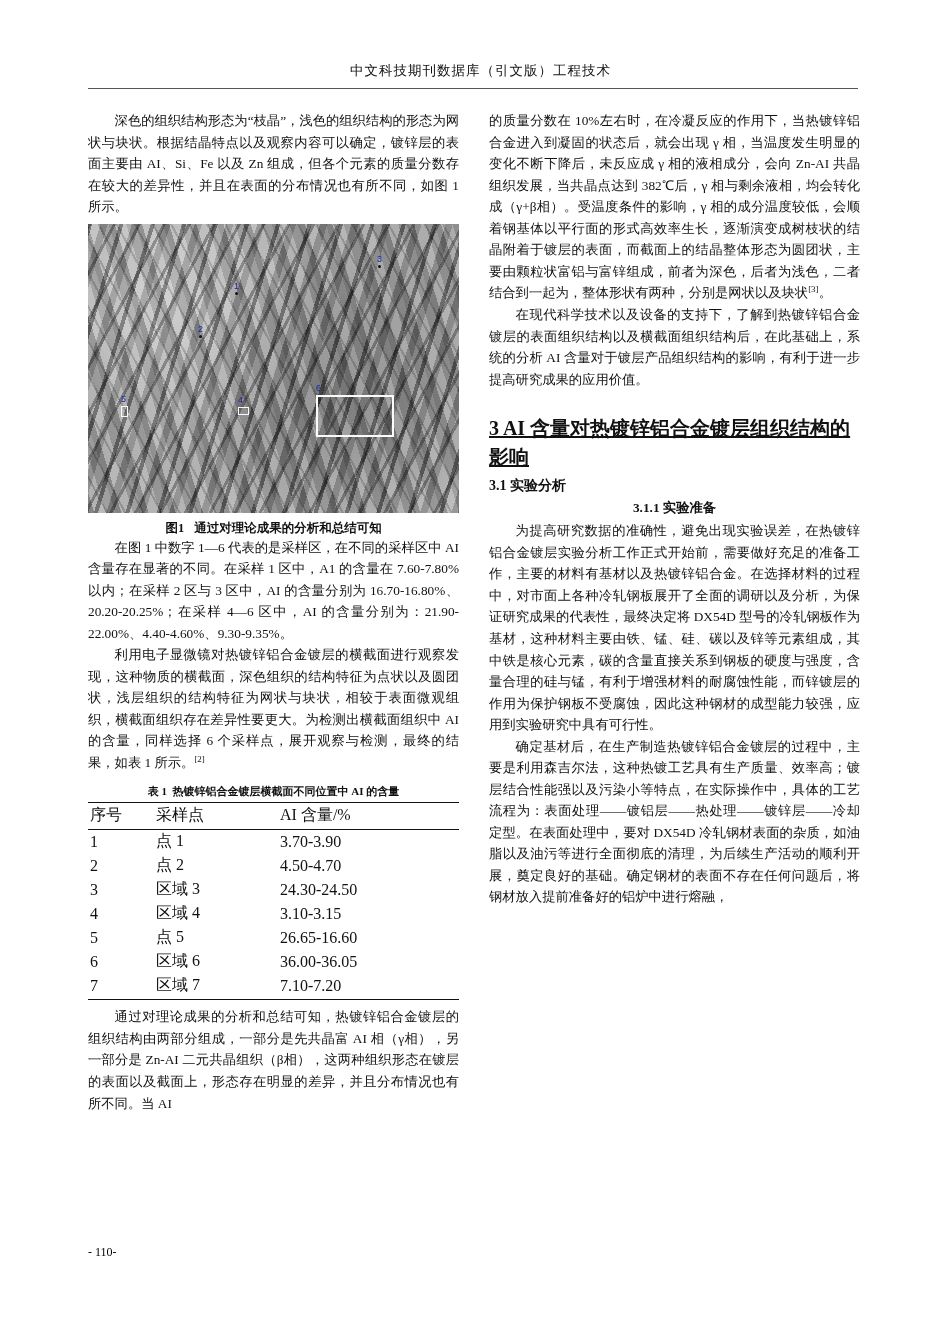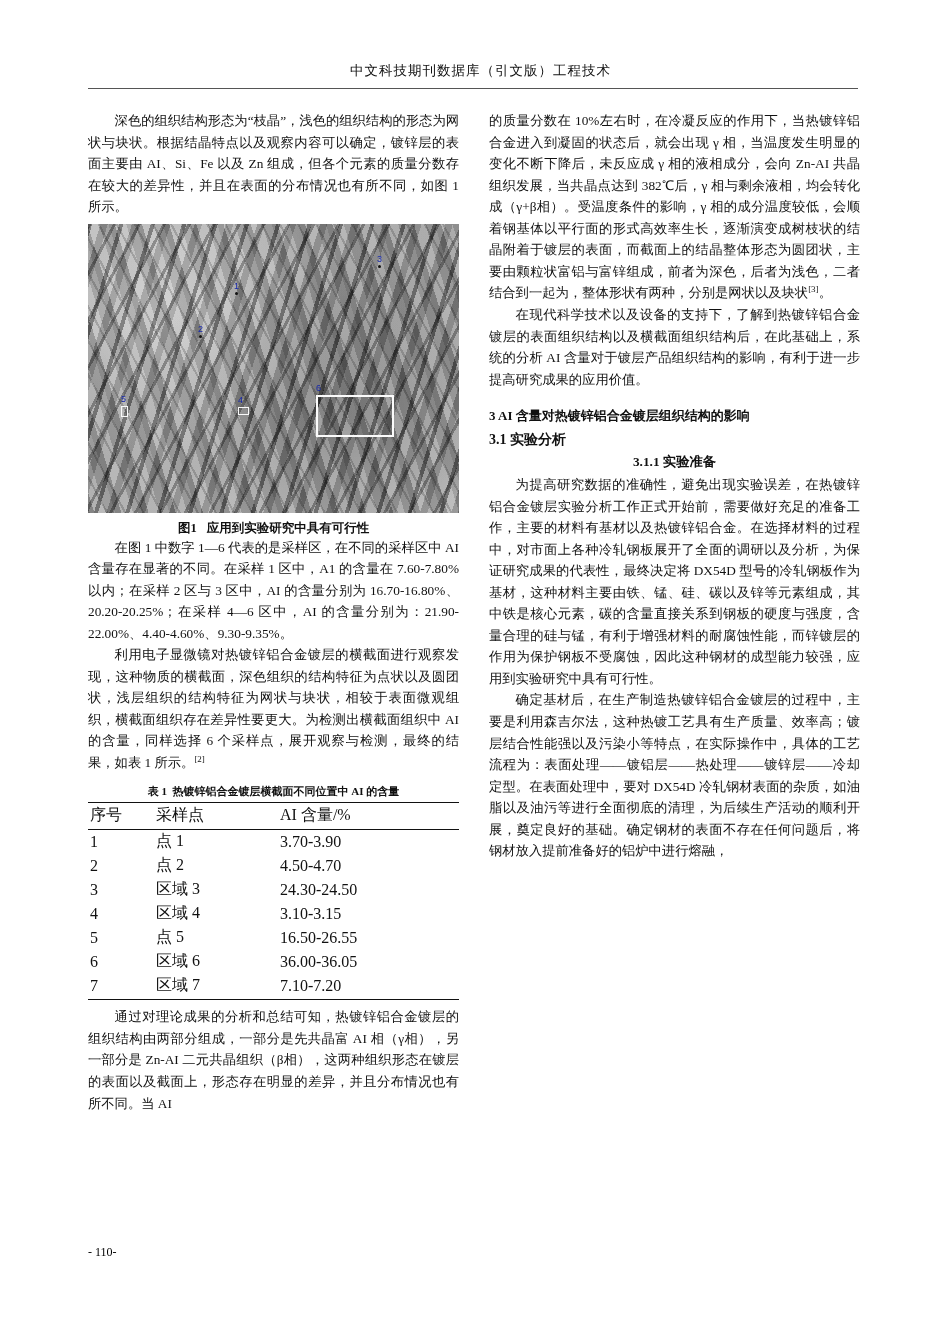--- a/index.html
+++ b/index.html
@@ -144,25 +144,26 @@
     text-align: left;
   }
   table.data tbody tr:last-child td {
     border-bottom: 1.6px solid #111;
     padding-bottom: 3px;
   }
   .c1 { width: 62px; }
   .c2 { width: 120px; }
   .c3 { width: auto; }
   h2.sec {
-    font-size: 13px;
-    font-weight: bold;
-    margin: 17px 0 4px 0;
+    font-size: 20px;
+    font-weight: bold;
+    margin: 24px 0 4px 0;
     text-indent: 0;
     line-height: 1.45;
+    text-decoration: underline;
   }
   h3.sec {
     font-size: 14px;
     font-weight: bold;
     margin: 5px 0 3px 0;
     text-indent: 0;
   }
   h4.sec {
     font-size: 13.3px;
     font-weight: bold;
@@ -220,21 +221,21 @@
           <div class="marker" style="left:33px; top:170px;">
             <span>5</span>
             <span class="sq" style="width:5px;height:9px;"></span>
           </div>
           <div class="marker" style="left:228px; top:159px;">
             <span>6</span>
             <span class="bigbox"></span>
           </div>
         </div>
         <div class="fig-caption">
-          <span class="num">图1</span><span>应用到实验研究中具有可行性</span>
+          <span class="num">图1</span><span>通过对理论成果的分析和总结可知</span>
         </div>
       </div>
 
       <p class="body">在图 1 中数字 1—6 代表的是采样区，在不同的采样区中 AI 含量存在显著的不同。在采样 1 区中，A1 的含量在 7.60-7.80%以内；在采样 2 区与 3 区中，AI 的含量分别为 16.70-16.80%、20.20-20.25%；在采样 4—6 区中，AI 的含量分别为：21.90-22.00%、4.40-4.60%、9.30-9.35%。</p>
 
       <p class="body"><span>利用电子显微镜对热镀锌铝合金镀层的横截面进行观察发现，这种物质的横截面，深色组织的结构特征为点状以及圆团状，浅层组织的结构特征为网状与块状，相较于表面微观组织，横截面组织存在差异性要更大。为检测出横截面组织中 AI 的含量，同样选择 6 个采样点，展开观察与检测，最终的结果，如表 1 所示。</span><span class="sup">[2]</span></p>
 
       <div class="table-title">
         <span>表 1</span>&nbsp;&nbsp;<span>热镀锌铝合金镀层横截面不同位置中 AI 的含量</span>
       </div>
@@ -264,21 +265,21 @@
             <td>24.30-24.50</td>
           </tr>
           <tr>
             <td>4</td>
             <td>区域 4</td>
             <td>3.10-3.15</td>
           </tr>
           <tr>
             <td>5</td>
             <td>点 5</td>
-            <td>16.50-26.55</td>
+            <td>26.65-16.60</td>
           </tr>
           <tr>
             <td>6</td>
             <td>区域 6</td>
             <td>36.00-36.05</td>
           </tr>
           <tr>
             <td>7</td>
             <td>区域 7</td>
             <td>7.10-7.20</td>

